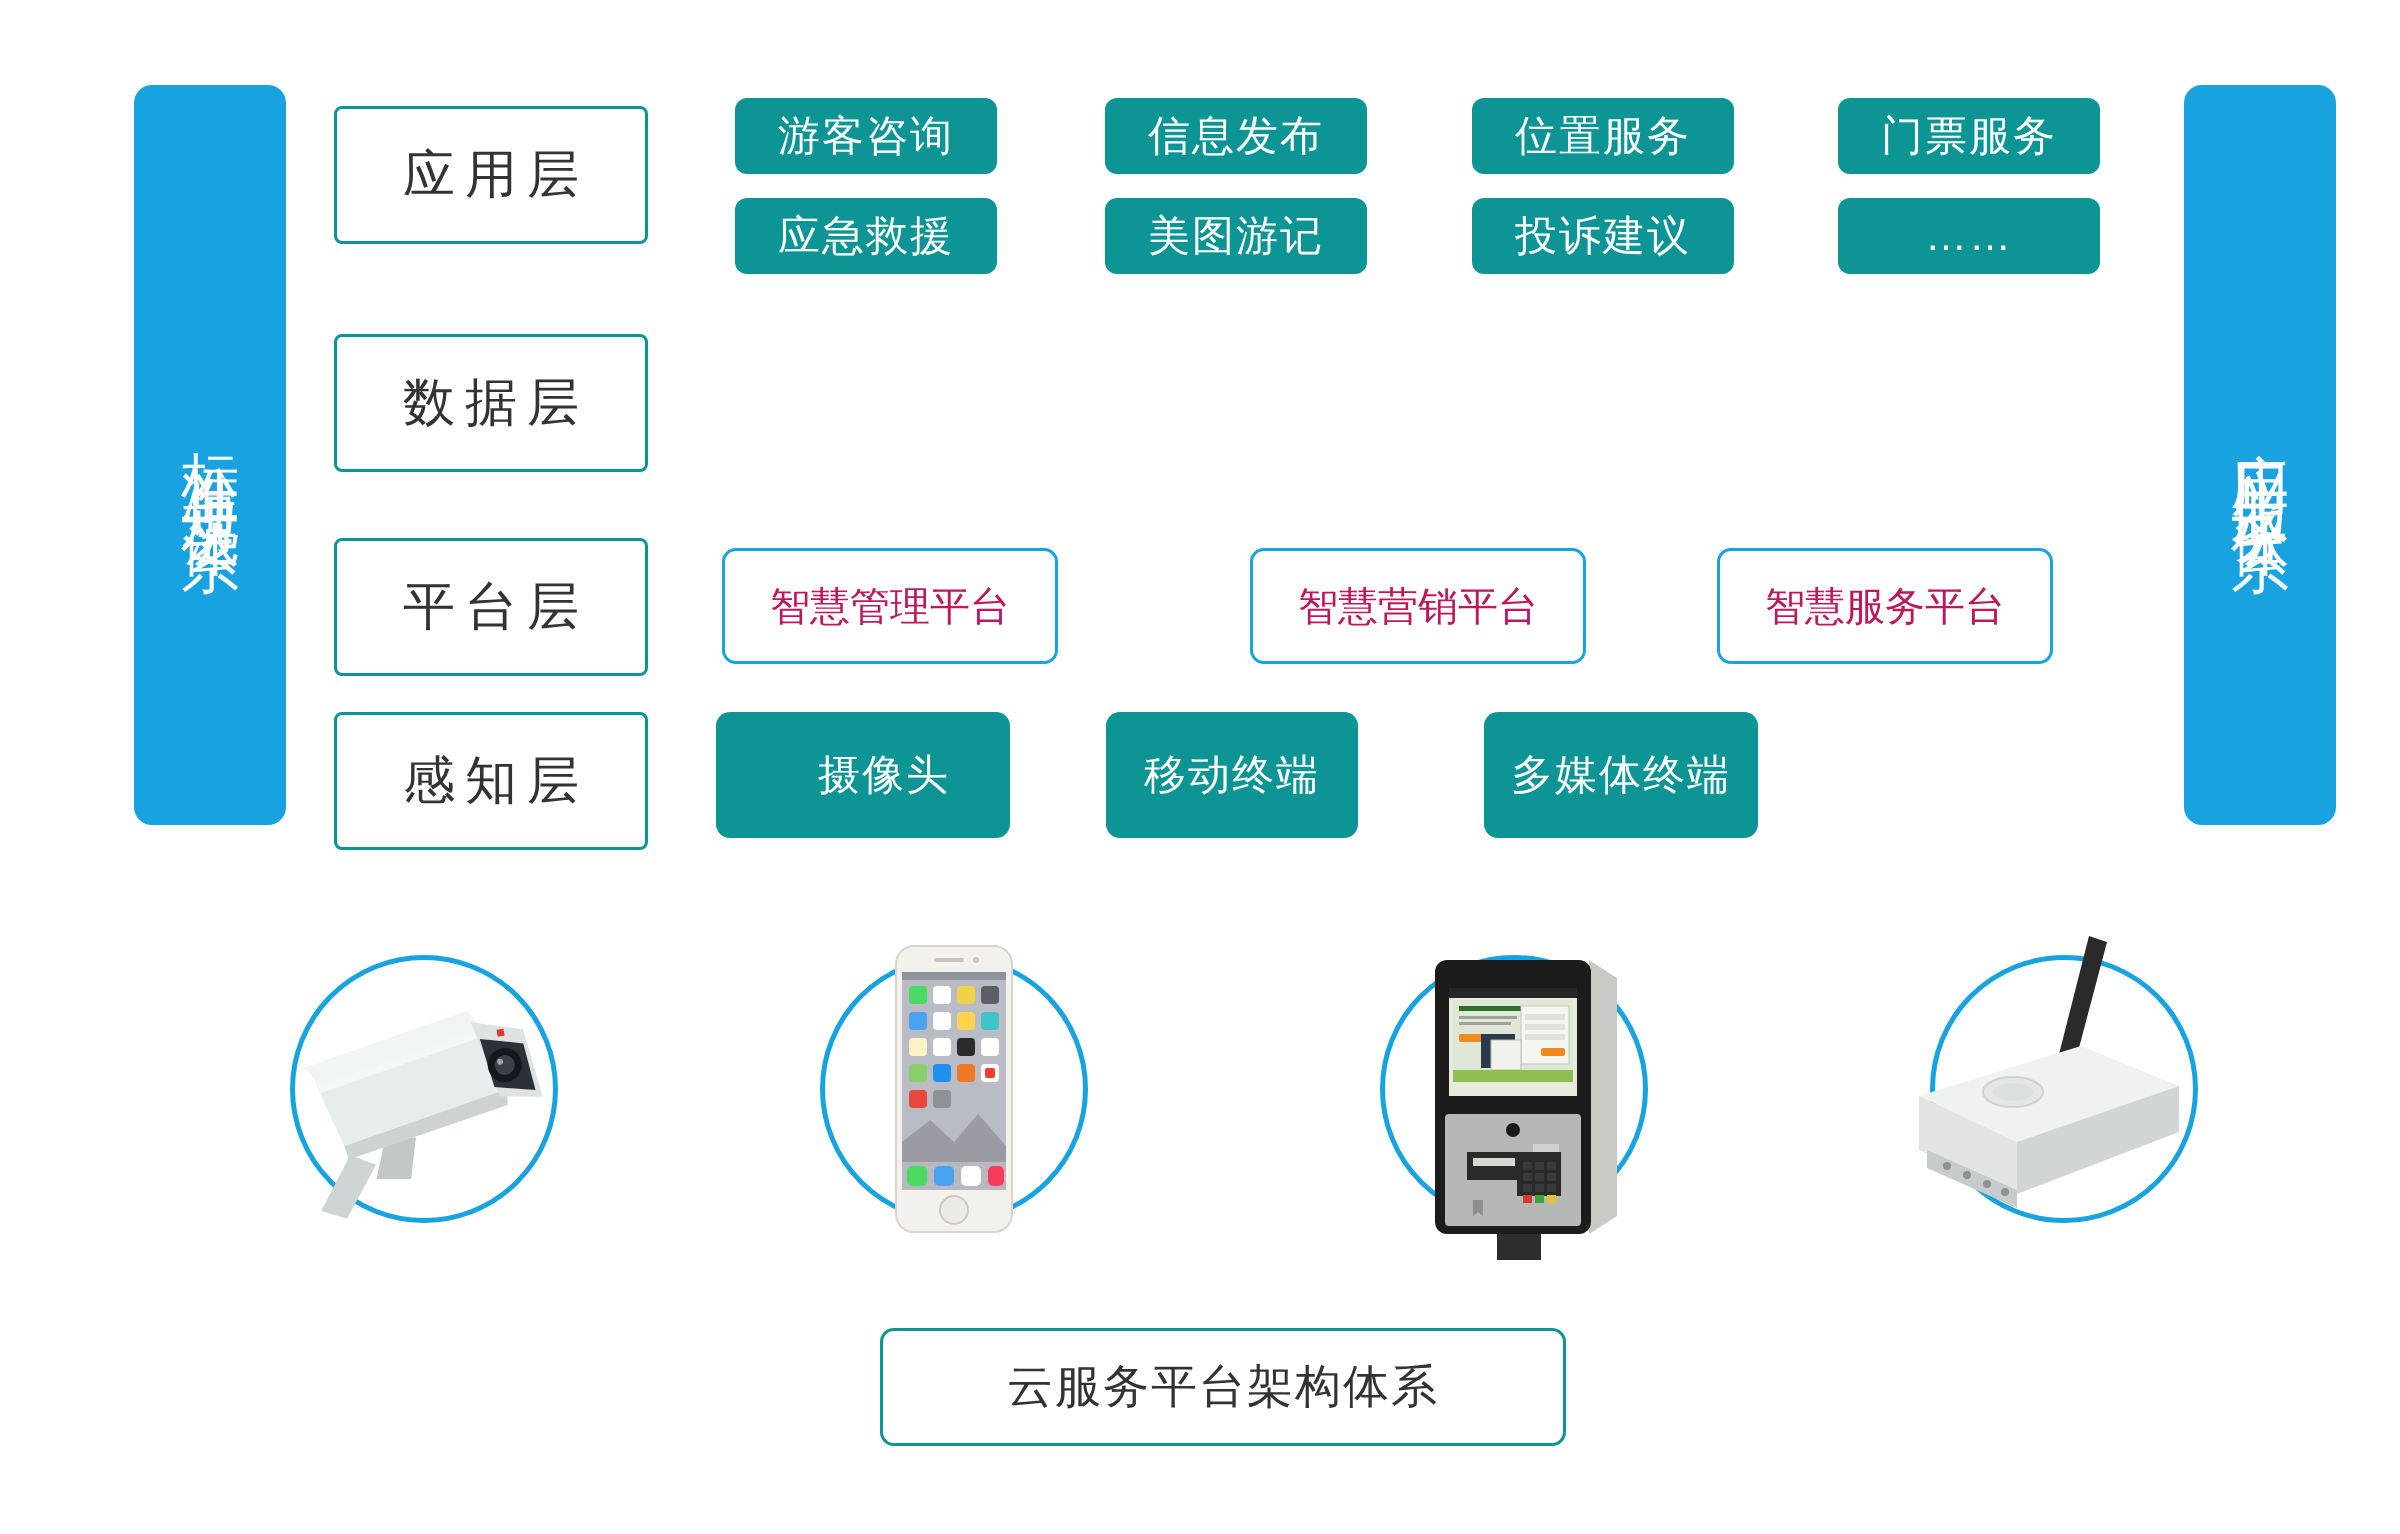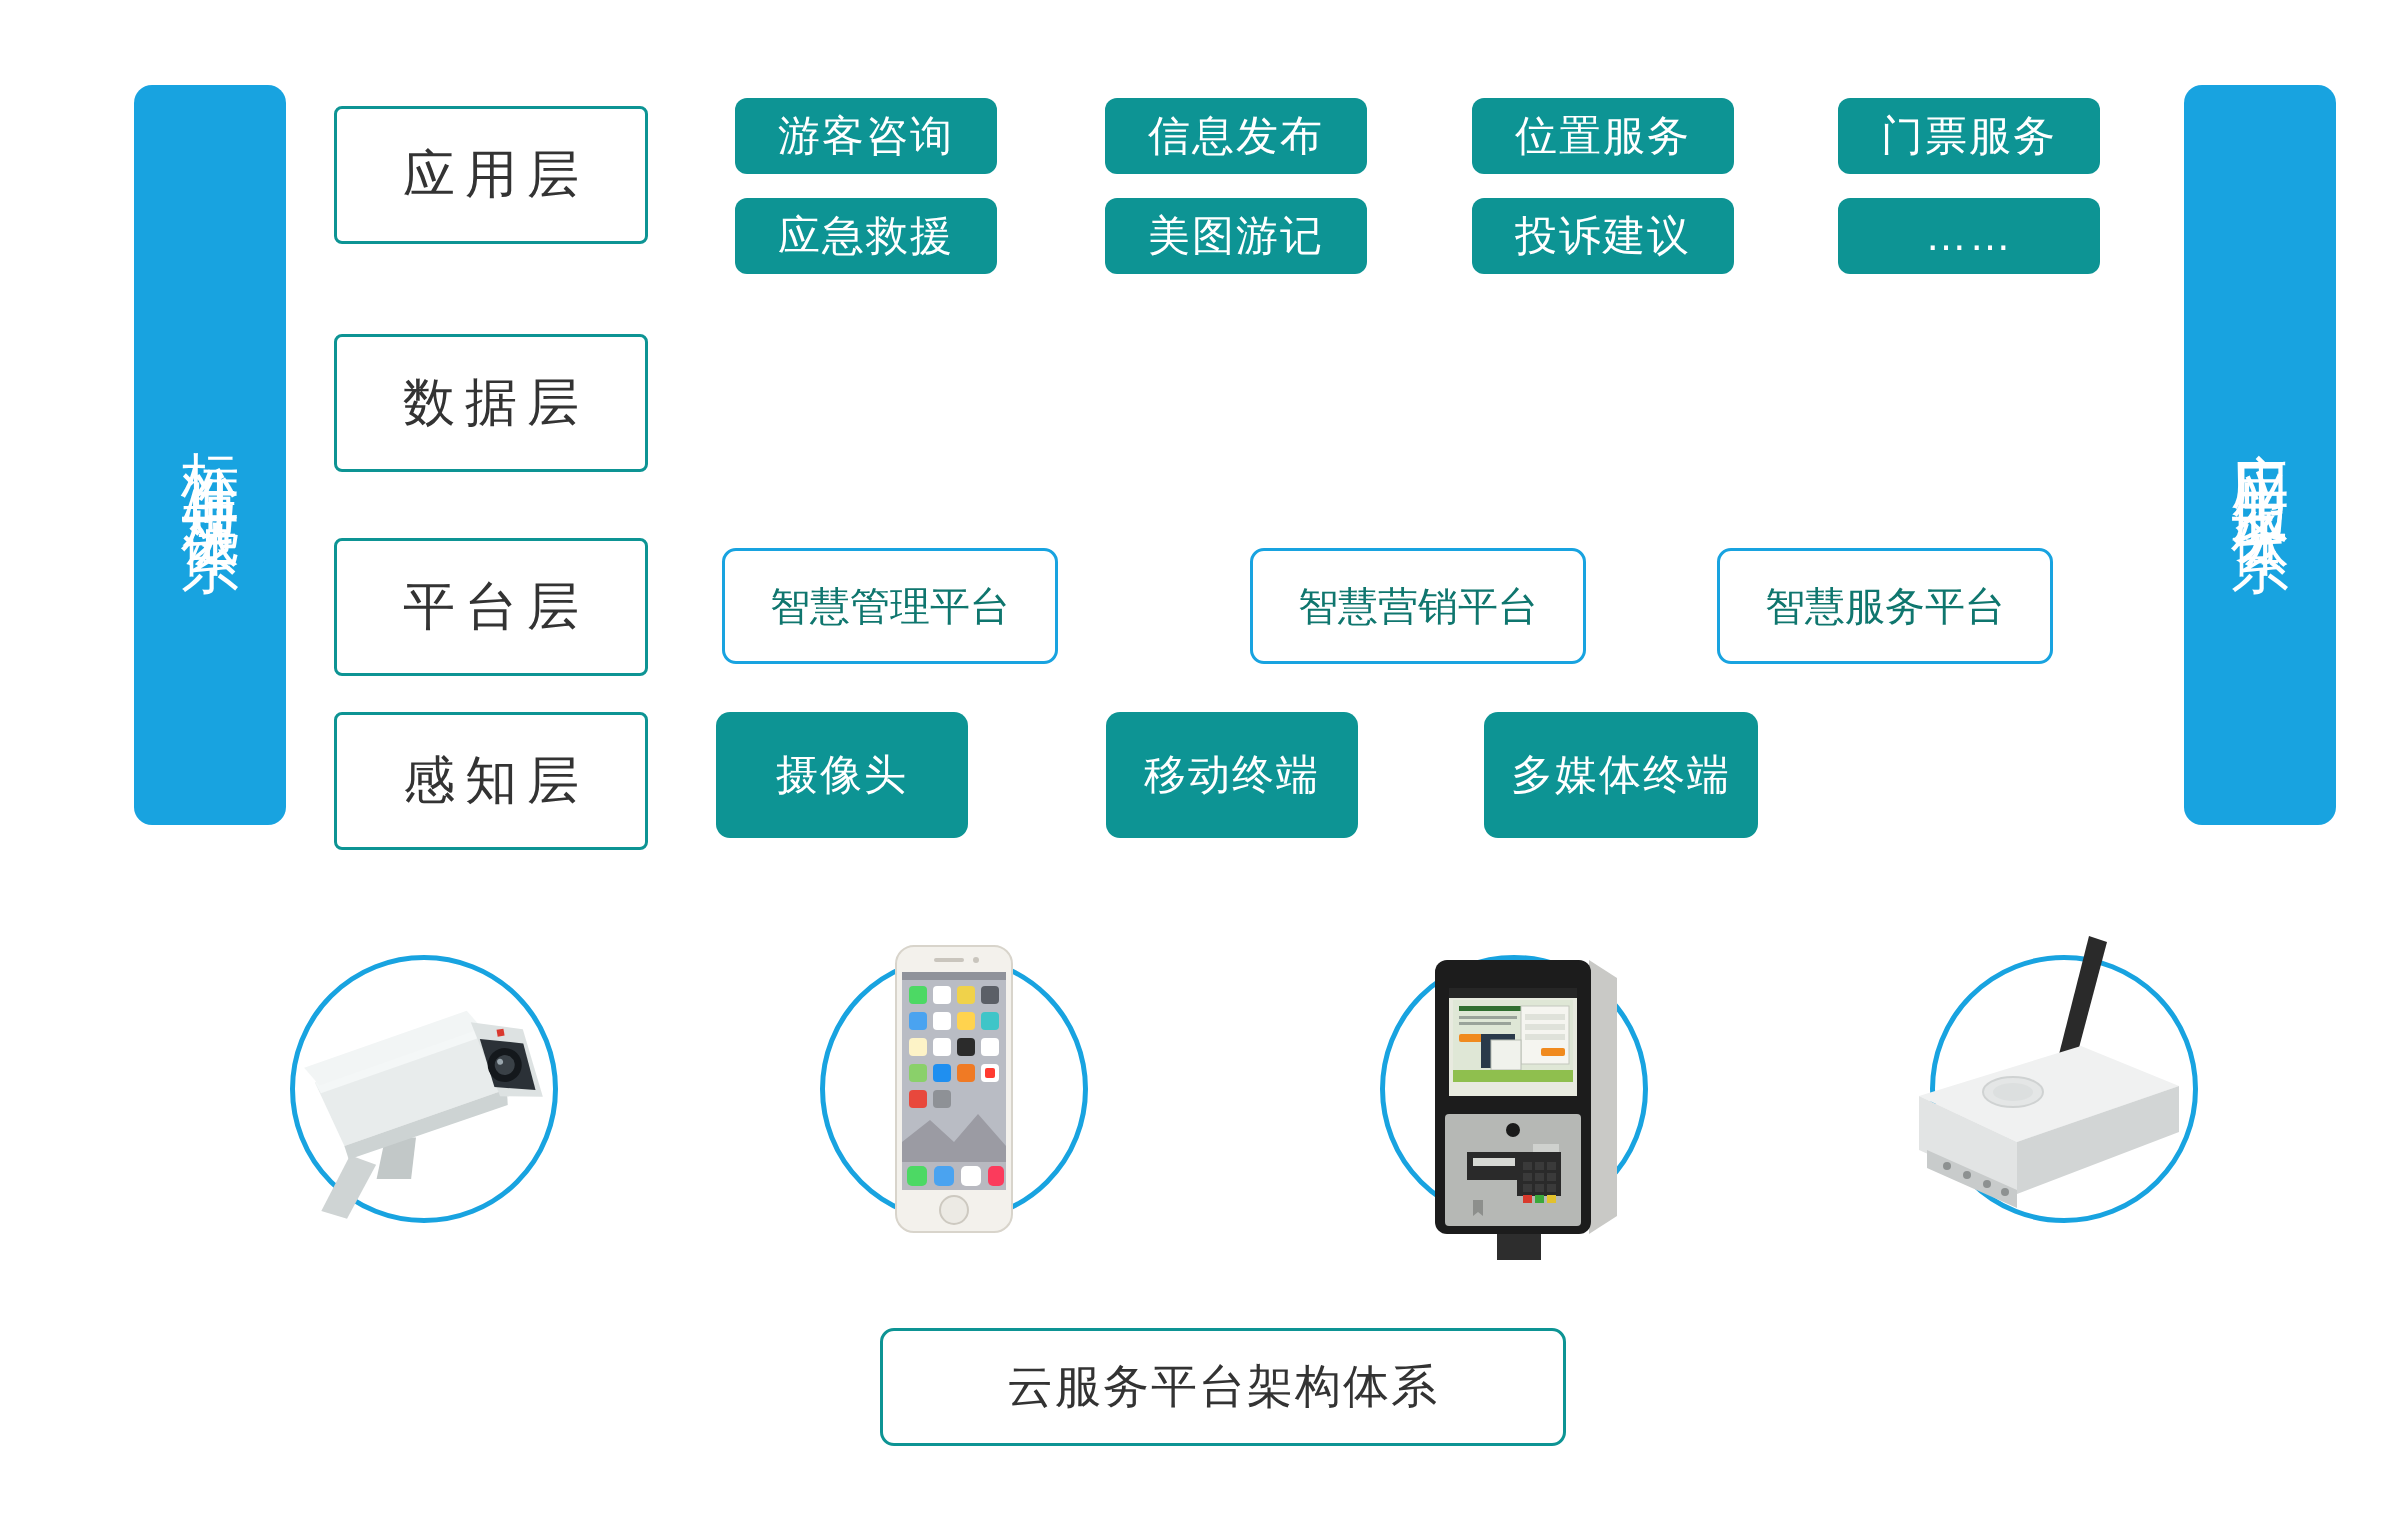--- a/index.html
+++ b/index.html
@@ -105,41 +105,41 @@
   
   .plat-box{
     position:absolute;
     top:548px;
     height:110px;
     border:3px solid #18a3e0;
     border-radius:14px;
     background:#fff;
     display:flex;align-items:center;justify-content:center;
     font-size:40px;
-    color:#0f766e;
+    color:#be185d;
     white-space:nowrap;
   }
   #plat-1{left:722px;width:330px;}
   #plat-2{left:1250px;width:330px;}
   #plat-3{left:1717px;width:330px;}
 
   
   .sense-pill{
     position:absolute;
     top:712px;
     height:126px;
     background:#0d9494;
     color:#fff;
     border-radius:14px;
     display:flex;align-items:center;justify-content:center;
     font-size:42px;
     letter-spacing:2px;
     white-space:nowrap;
   }
-  #sense-1{left:716px;width:252px;}
+  #sense-1{left:716px;width:252px;padding-left:42px;}
   #sense-2{left:1106px;width:252px;}
   #sense-3{left:1484px;width:274px;}
   #sense-4{left:1872px;width:252px;}
 
   
   .device{
     position:absolute;
     width:258px;height:258px;
     border:5px solid #18a3e0;
     border-radius:50%;

